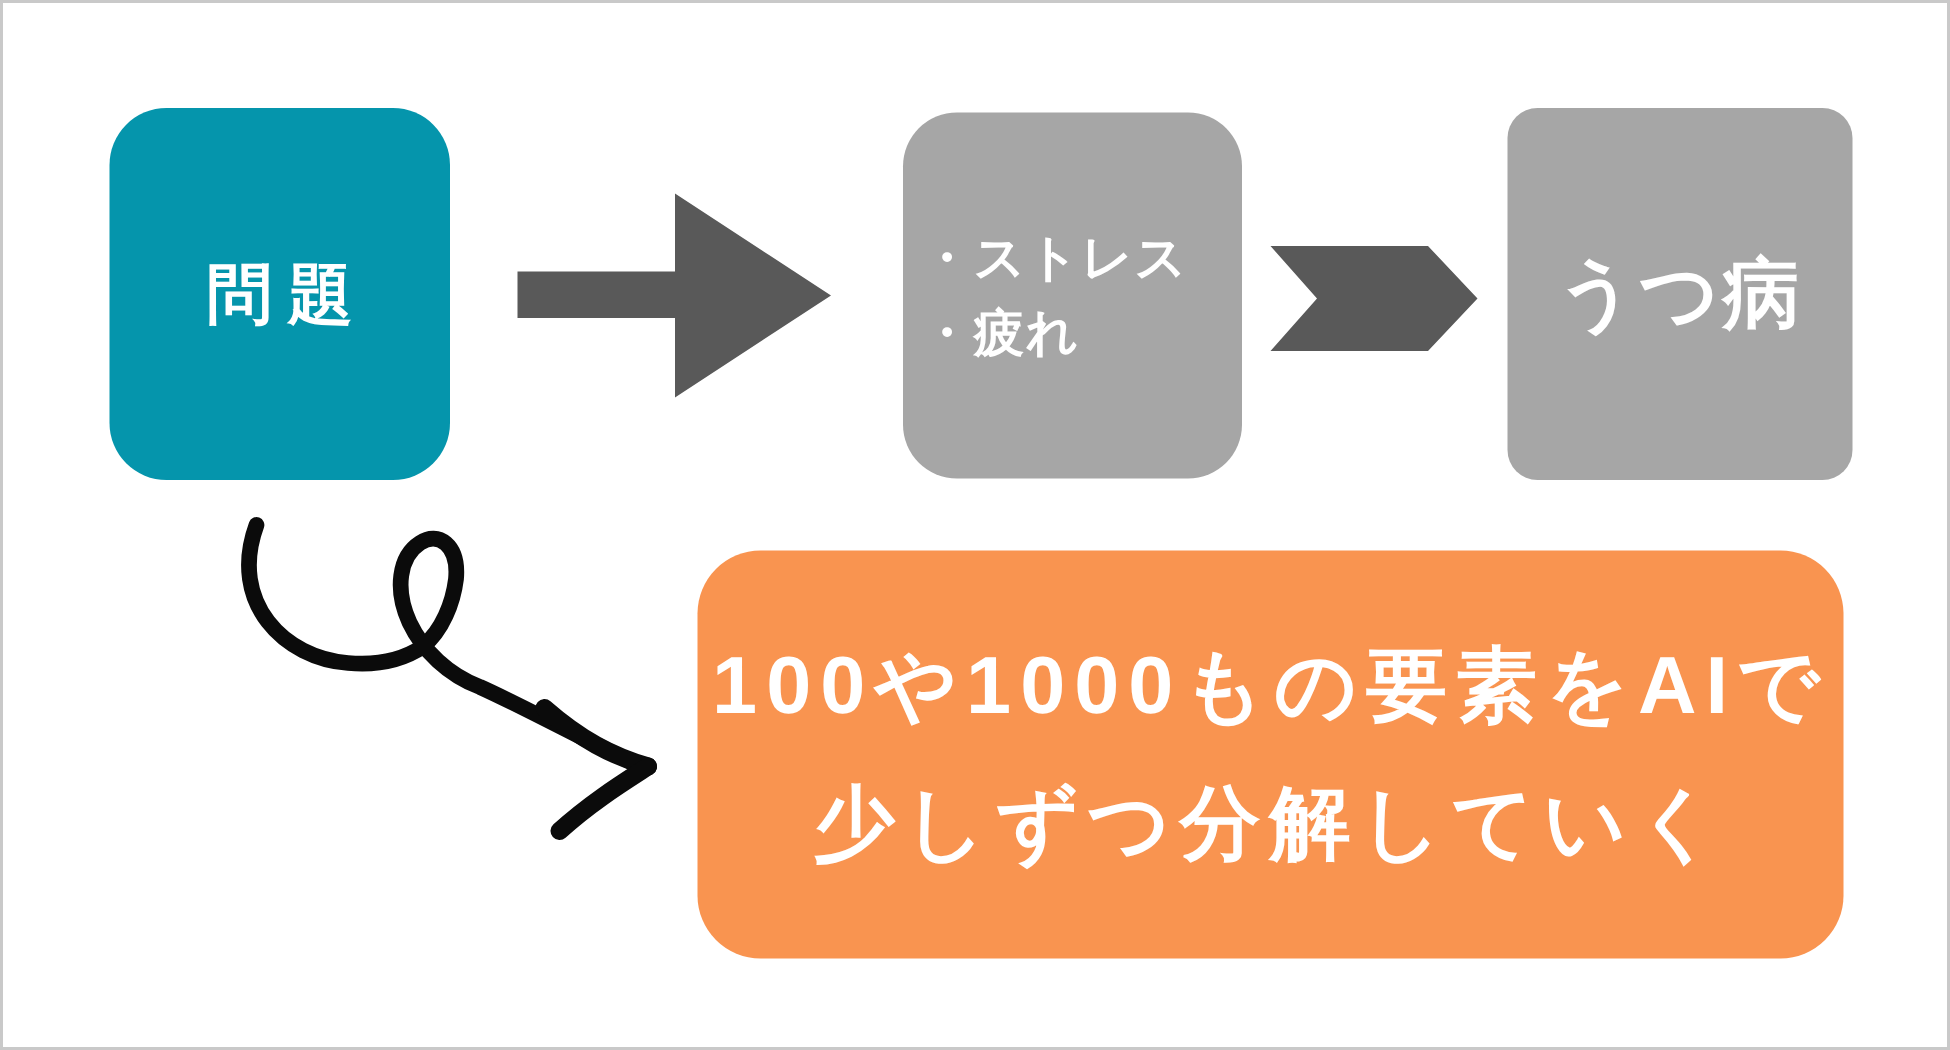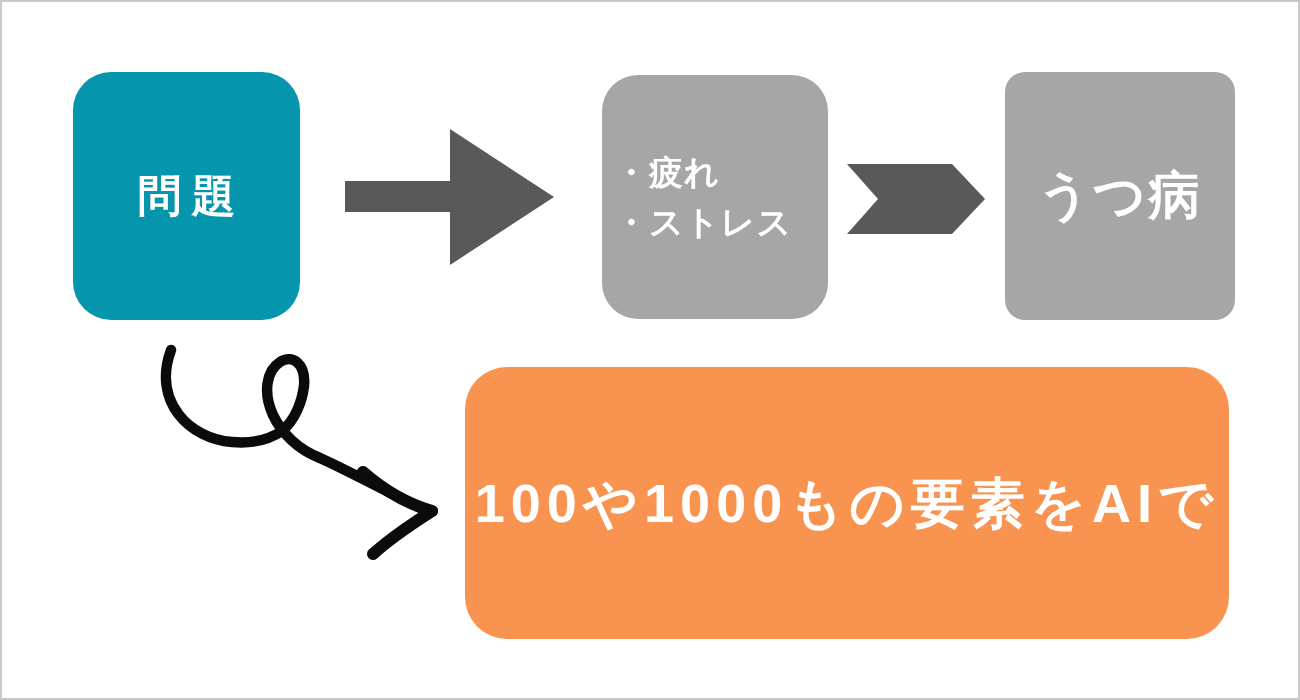--- a/index.html
+++ b/index.html
@@ -89,30 +89,31 @@
 </head>
 <body>
 
 <div class="canvas">
 
   <div class="box problem-box">
     <span>問題</span>
   </div>
 
   <div class="box factors-box">
+    <span class="factors-line">・ストレス</span>
     <span class="factors-line">・疲れ</span>
-    <span class="factors-line">・ストレス</span>
   </div>
 
   <div class="box result-box">
     <span>うつ病</span>
   </div>
 
   <div class="box solution-box">
     <span class="solution-line">100や1000もの要素をAIで</span>
+    <span class="solution-line">少しずつ分解していく</span>
   </div>
 
   <svg class="arrow-layer" viewBox="0 0 1300 700" xmlns="http://www.w3.org/2000/svg">
 
     <polygon class="flow-shape" points="343,179 448,179 448,127 552,195 448,263 448,210 343,210"></polygon>
 
     <polygon class="flow-shape" points="845,162 950,162 983,197 950,232 845,232 876,197"></polygon>
 
     <g>
       <path class="doodle" d="M 169,348

